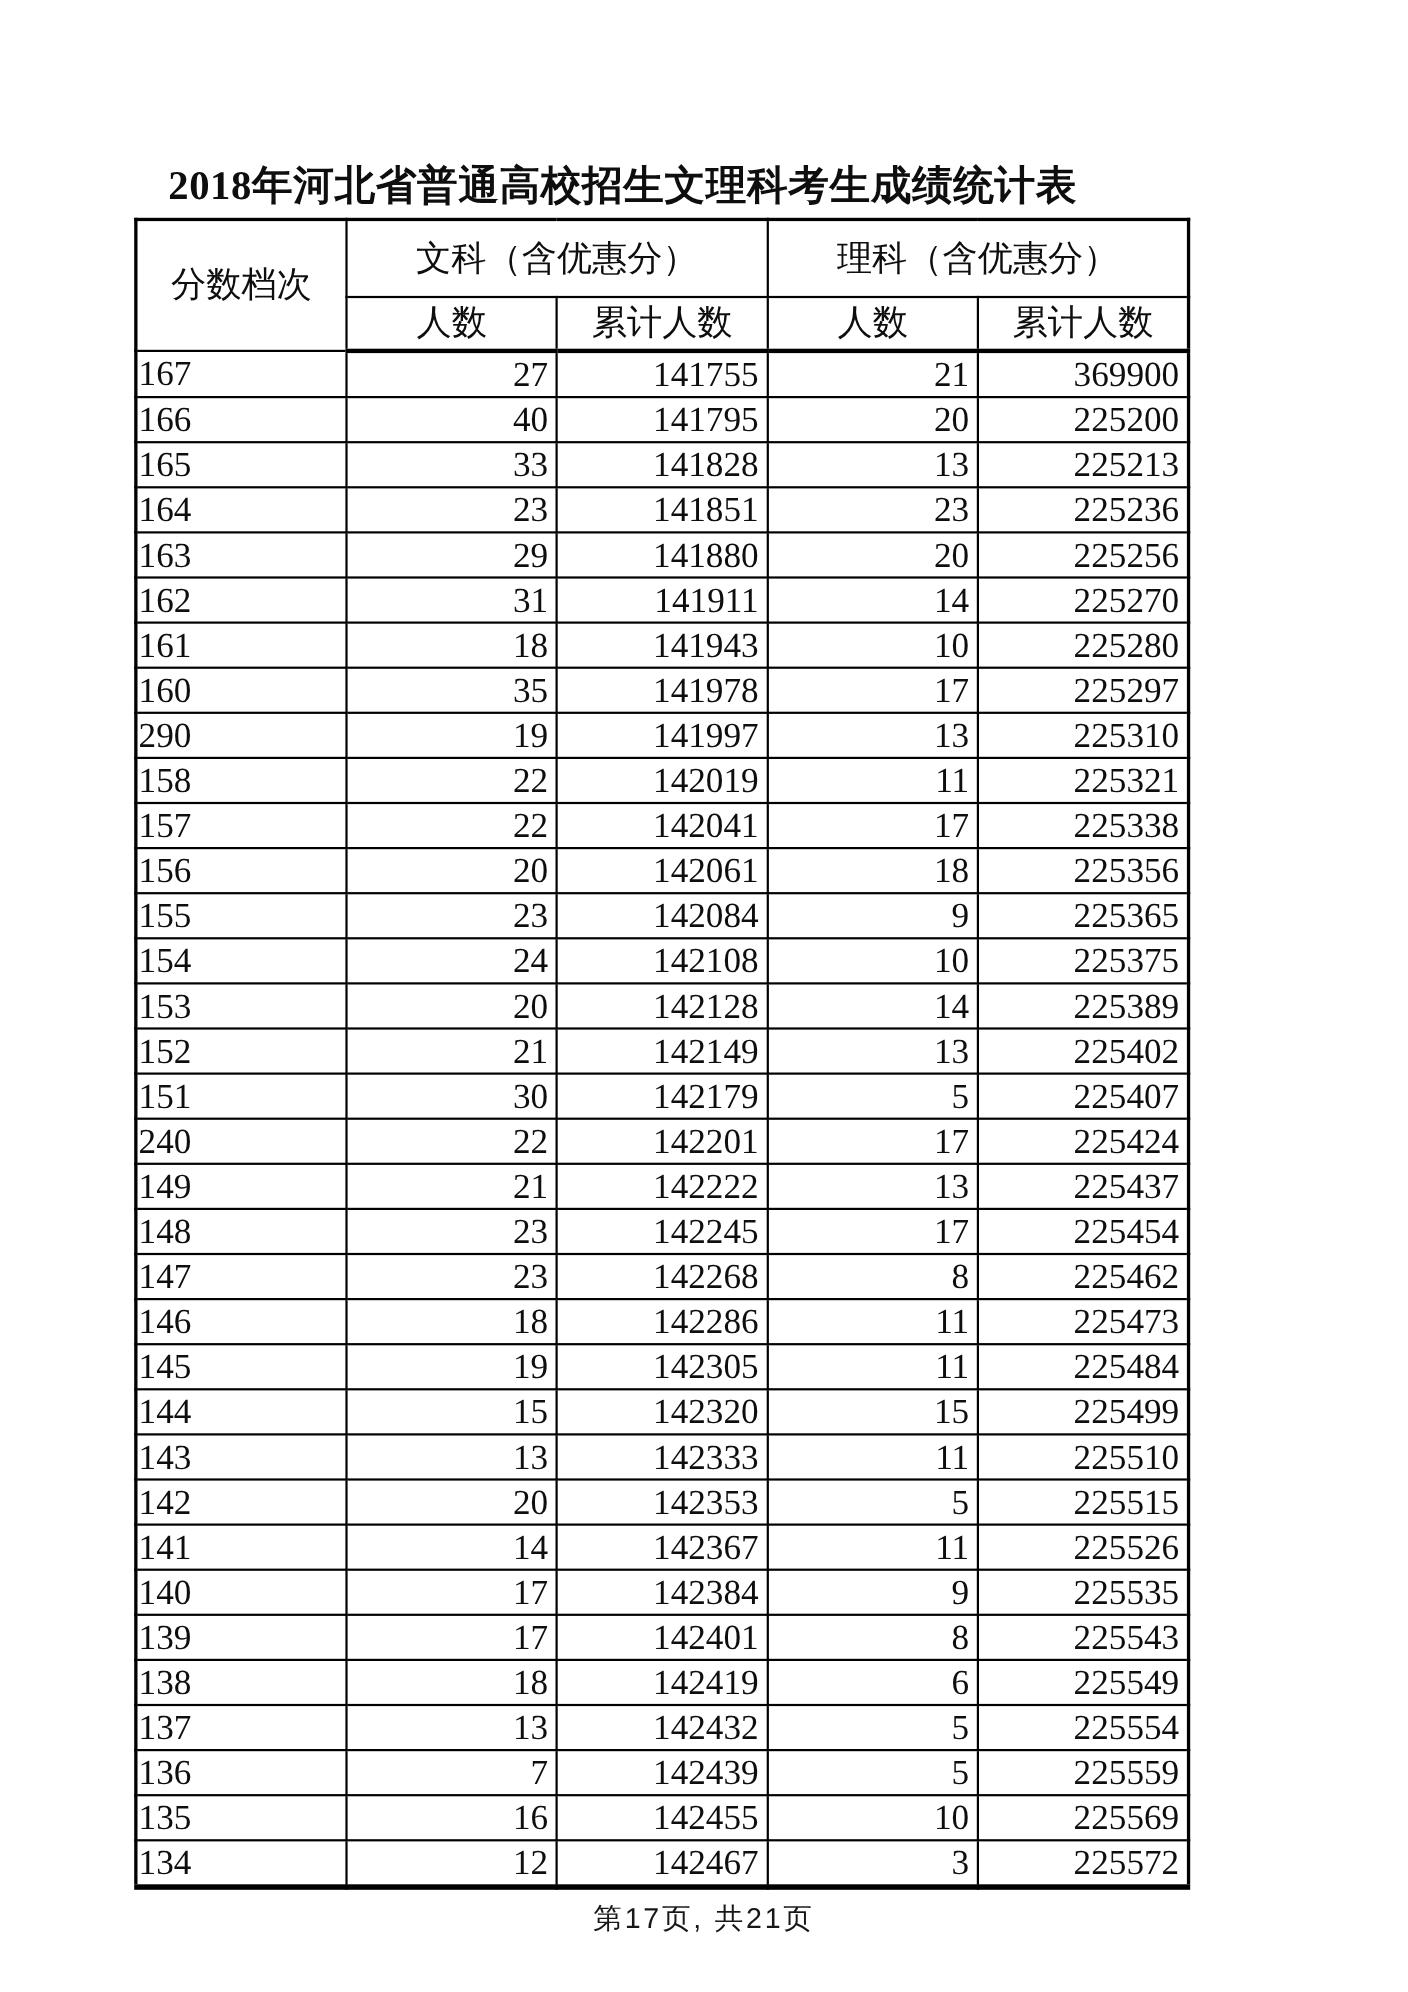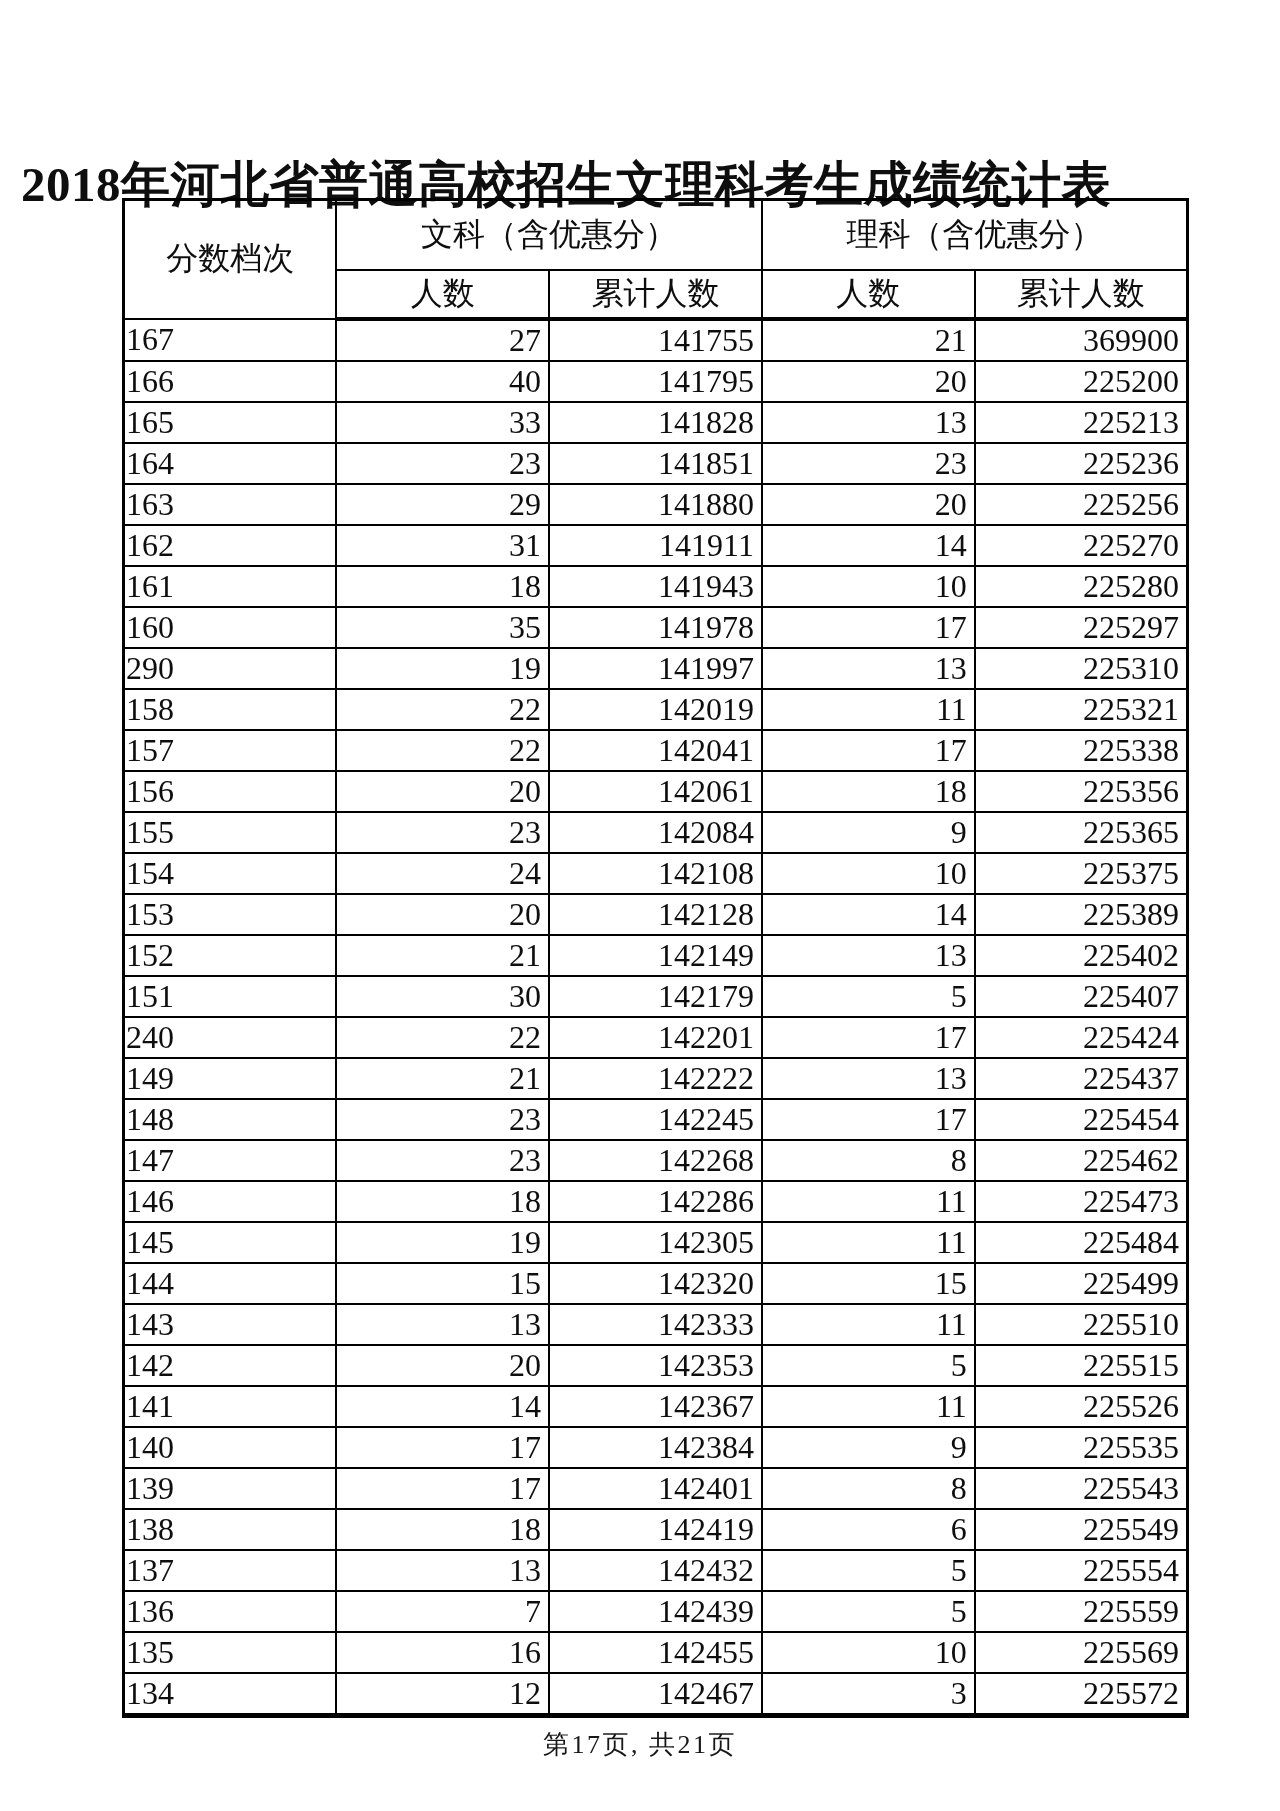--- a/index.html
+++ b/index.html
@@ -13,30 +13,30 @@
     background: #ffffff;
     color: #0e0e0e;
     font-family: "Liberation Serif", "DejaVu Serif", serif;
   }
   .title {
     position: absolute;
     top: 119px;
     left: 0;
     width: 1132px;
     text-align: center;
-    font-size: 49px;
+    font-size: 37px;
     font-weight: bold;
     white-space: nowrap;
     letter-spacing: 0.5px;
   }
   table.stats {
     position: absolute;
     left: 122px;
     top: 198px;
-    width: 1067px;
+    width: 960px;
     border-collapse: collapse;
     table-layout: fixed;
     border: 3px solid #000;
     border-bottom: 5px solid #000;
   }
   table.stats th,
   table.stats td {
     border: 2px solid #000;
     font-weight: normal;
     font-size: 32px;
@@ -53,21 +53,21 @@
   td.score { text-align: left; }
   td.num   { text-align: right; padding-right: 7px; }
   .footer {
     position: absolute;
     top: 1727px;
     left: 0;
     width: 1280px;
     text-align: center;
     font-size: 26px;
     letter-spacing: 2.5px;
-    font-family: Liberation Serif, serif;
+    font-family: Liberation Sans, sans-serif;
     color: #171717;
   }
 </style>
 </head>
 <body>
 
 <div>
 
   <h1 class="title">2018年河北省普通高校招生文理科考生成绩统计表</h1>
 

